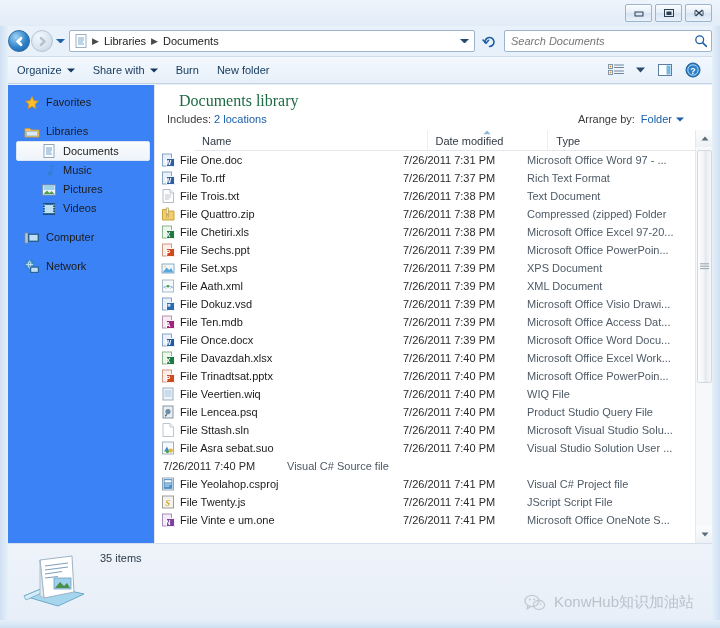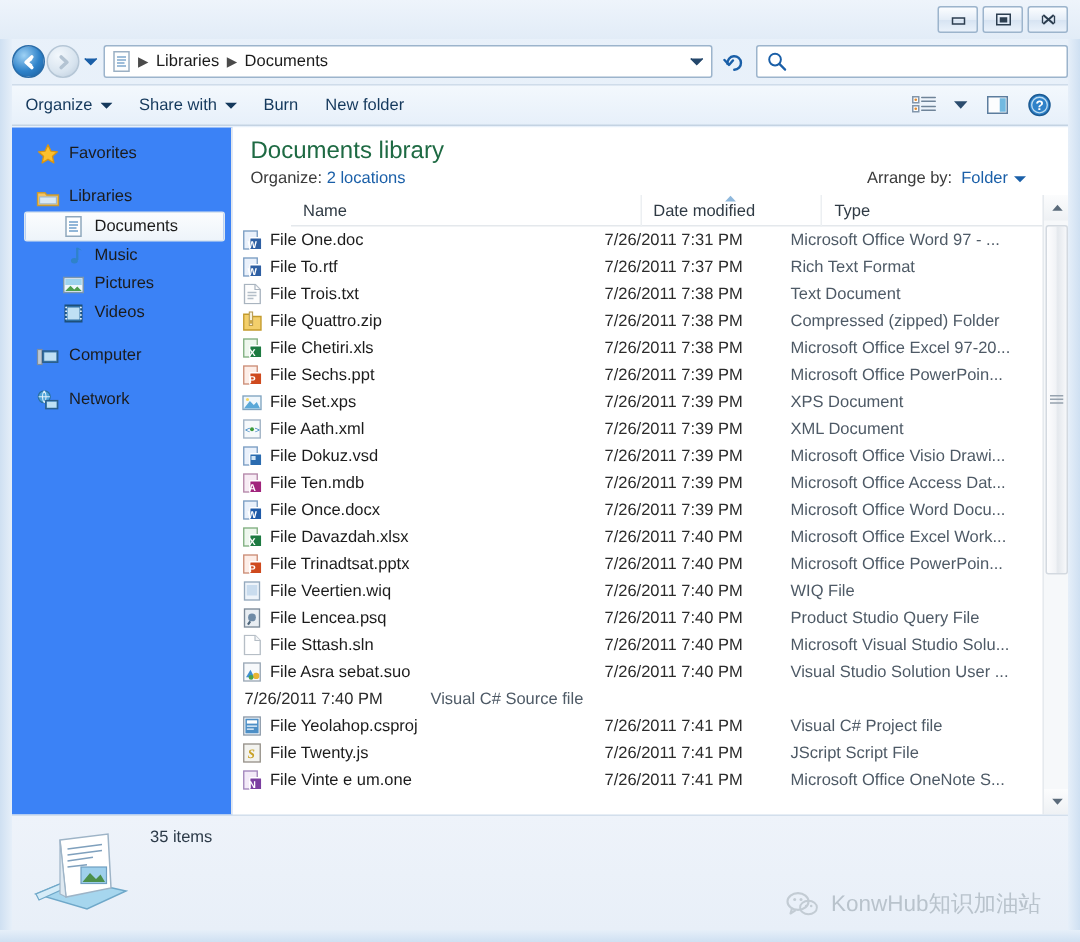--- a/index.html
+++ b/index.html
@@ -139,22 +139,23 @@
 
   
   #filepane {
     flex: 1; position: relative; background: #ffffff; overflow: hidden;
   }
   #libhead {
     height: 45px; padding: 7px 0 0 12px; position: relative;
   }
   #libtitle {
     font-size: 16px; color: #1e6a43; font-weight: normal;
-    font-family: Liberation Sans, sans-serif;
+    font-family: Liberation Serif, serif;
     letter-spacing: 0px;
+    margin-left: 12px;
   }
   #libsub { font-size: 11px; color: #3b3b3b; margin-top: 3px; }
   #libsub a { color: #1a5fa8; text-decoration: none; cursor: default; }
   #arrangeby {
     position: absolute; right: 28px; top: 28px;
     font-size: 11px; color: #3b3b3b;
     display: flex; align-items: flex-start; gap: 6px;
   }
   #arrangeby .val { color: #1a5fa8; display: flex; align-items: center; gap: 4px; cursor: default; }
 
@@ -302,20 +303,21 @@
     </div>
 
     <div id="refreshbtn">
       <svg width="15" height="15" viewBox="0 0 15 15">
         <path d="M3 8.5 A4.5 4.5 0 1 1 7.5 12.5" stroke="#1a5fa8" stroke-width="1.6" fill="none" stroke-linecap="round"></path>
         <path d="M1 6 L4 9.3 L6.6 6.3" stroke="#1a5fa8" stroke-width="1.6" fill="none" stroke-linecap="round" stroke-linejoin="round"></path>
       </svg>
     </div>
 
     <div id="searchbox">
+      <input type="text" placeholder="Search Documents" style="">
       <svg width="14" height="14" viewBox="0 0 14 14">
         <circle cx="5.7" cy="5.7" r="3.9" fill="none" stroke="#1a5fa8" stroke-width="1.3"></circle>
         <path d="M8.6 8.6 L12.4 12.4" stroke="#1a5fa8" stroke-width="1.5" stroke-linecap="round"></path>
       </svg>
     </div>
   </div>
 
   <div id="cmdbar">
     <div class="cmditem">
       <span>Organize</span>
@@ -447,21 +449,21 @@
           <span class="nav-label">Network</span>
         </div>
       </div>
     </div>
 
     <div id="filepane">
 
       <div id="libhead">
         <div id="libtitle">Documents library</div>
         <div id="libsub">
-          <span>Organize:</span>
+          <span>Includes:</span>
           <a href="#">2 locations</a>
         </div>
         <div id="arrangeby">
           <span>Arrange by:</span>
           <span class="val">
             <span>Folder</span>
             <svg width="8" height="5" viewBox="0 0 8 5">
               <path d="M0 0.5 L4 4.5 L8 0.5 Z" fill="#1a5fa8"></path>
             </svg>
           </span>

